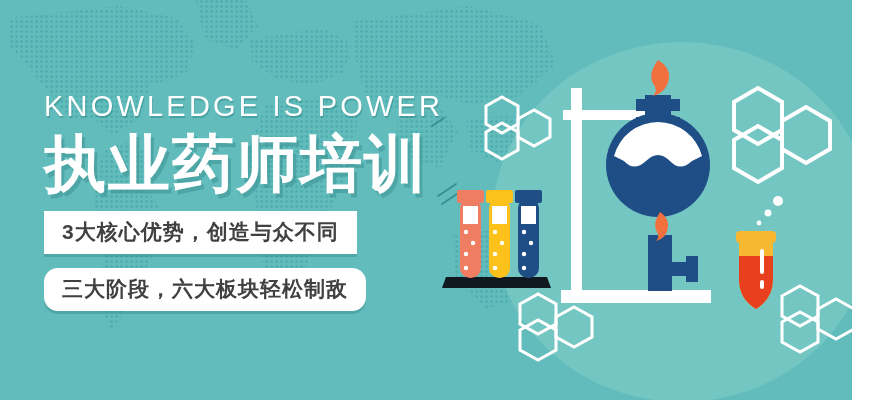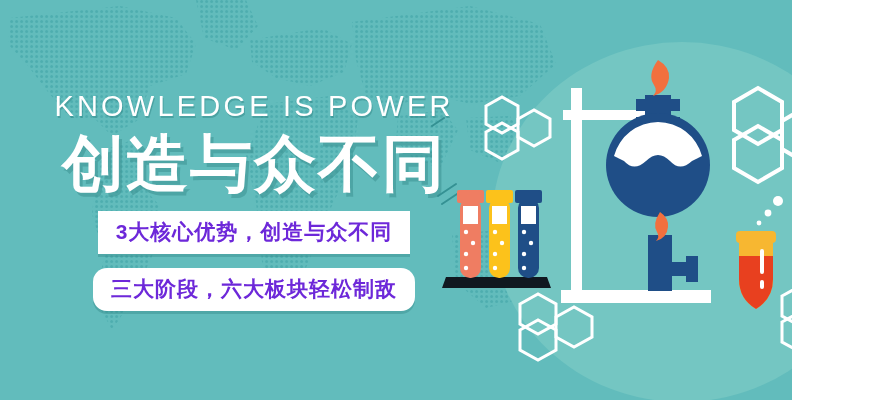--- a/index.html
+++ b/index.html
@@ -2,26 +2,25 @@
 <html><head>
 <meta charset="utf-8">
 <style>
   html, body {
     margin: 0;
     padding: 0;
     background: #ffffff;
   }
   #banner {
     position: relative;
-    width: 792px;
+    width: 852px;
     height: 400px;
     overflow: hidden;
     font-family: "Liberation Sans", "DejaVu Sans", sans-serif;
     background: #62bcbc;
-    text-align: center;
   }
 
   
   .bg-base {
     position: absolute;
     inset: 0;
     background: #62bcbc;
   }
   .bg-map {
     position: absolute;
@@ -63,21 +62,21 @@
     font-weight: 700;
     color: #ffffff;
     line-height: 1;
     letter-spacing: 2px;
     white-space: nowrap;
     text-shadow: 3px 4px 0 rgba(60,145,145,0.55);
   }
   .sub-line {
     margin-top: 16px;
     background: #ffffff;
-    color: #6d28d9;
+    color: #404040;
     font-size: 21px;
     font-weight: 700;
     letter-spacing: 1px;
     padding: 7px 18px 8px 18px;
     display: inline-block;
     white-space: nowrap;
     box-shadow: 0 3px 0 rgba(47,129,129,0.35);
   }
   .sub-line.second { margin-top: 14px; border-radius: 14px; }
 
@@ -127,21 +126,21 @@
         <path d="M452 234 L520 228 L546 256 L534 296 L486 308 L456 282 Z"></path>
       </clipPath>
     </defs>
     <rect x="0" y="0" width="560" height="400" fill="url(#dots)" clip-path="url(#mapclip)"></rect>
   </svg>
 
   <div class="bg-circle"></div>
 
   <div class="text-block">
     <div class="eyebrow">KNOWLEDGE IS POWER</div>
-    <div class="headline">创造与众不同</div>
+    <div class="headline">执业药师培训</div>
     <div><span class="sub-line">3大核心优势，创造与众不同</span></div>
     <div><span class="sub-line second">三大阶段，六大板块轻松制敌</span></div>
   </div>
 
   <div class="illo">
     <svg width="442" height="400" viewBox="0 0 442 400" xmlns="http://www.w3.org/2000/svg">
 
       <g fill="none" stroke="#ffffff" stroke-width="3">
         <polygon points="56,106 72,97 88,106 88,124 72,133 56,124"></polygon>
         <polygon points="56,132 72,123 88,132 88,150 72,159 56,150"></polygon>

